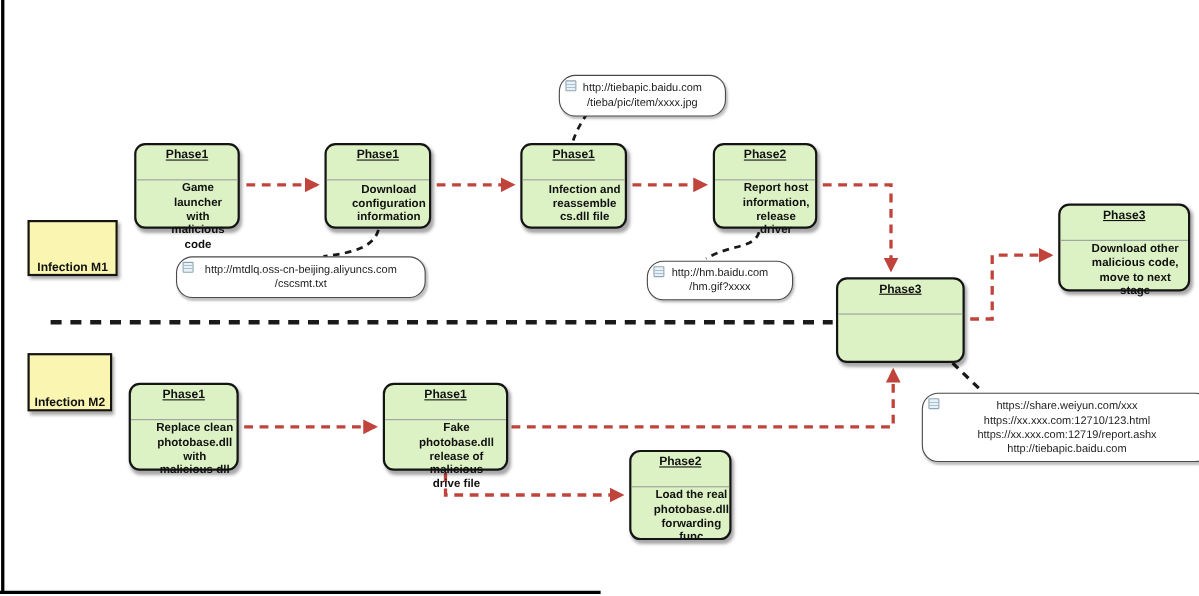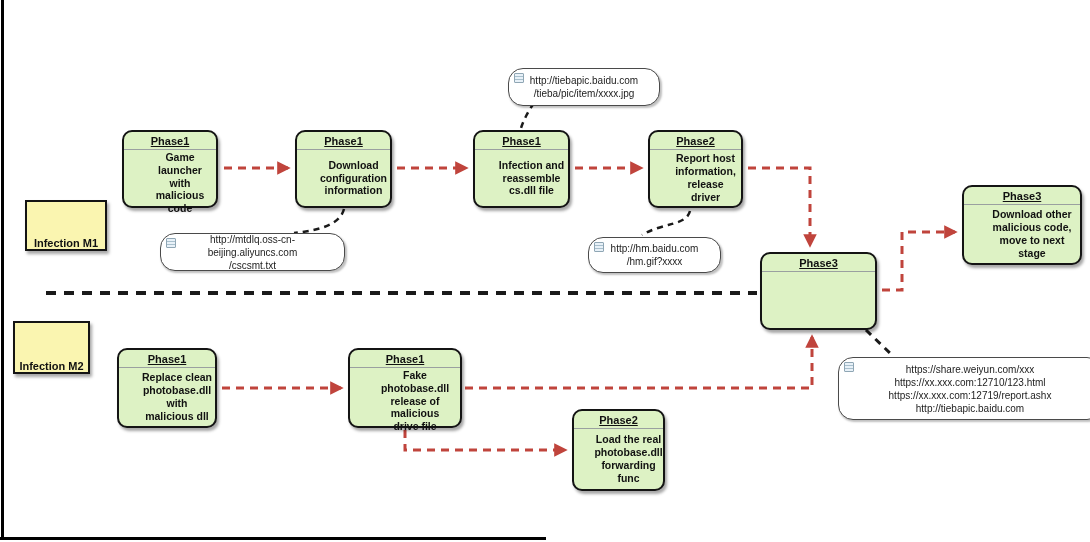--- a/index.html
+++ b/index.html
@@ -8,21 +8,21 @@
   }
   html,body{margin:0;padding:0;background:#fff;}
   .stage{position:relative;width:1090px;height:542px;background:#fff;overflow:hidden;
          font-family:"Liberation Sans",sans-serif;}
   .layer{position:absolute;left:0;top:0;width:1090px;height:542px;}
 
   .node{position:absolute;background:var(--node-fill);border:2.5px solid var(--node-border);
         border-radius:10px;box-shadow:2px 3px 3px rgba(0,0,0,.35);
         display:flex;flex-direction:column;box-sizing:border-box;}
   .node-header{text-align:center;font-weight:bold;font-size:11px;color:#111;
-        text-decoration:underline;padding:3px 0 2px;border-bottom:1.5px solid #9aa0a0;}
+        text-decoration:underline;padding:3px 0 16px;border-bottom:1.5px solid #9aa0a0;}
   .node-body{flex:1;display:flex;align-items:center;justify-content:center;text-align:center;
         font-size:10.5px;font-weight:bold;line-height:1.22;white-space:pre-line;color:#111;padding:1px 2px;margin-left:20px;}
 
   .lane-label{position:absolute;background:var(--label-fill);border:2.5px solid var(--node-border);
         box-shadow:2px 3px 3px rgba(0,0,0,.35);display:flex;align-items:flex-end;justify-content:center;
         font-size:11px;font-weight:bold;color:#111;box-sizing:border-box;}
 
   .note{position:absolute;background:var(--note-fill);border:1.5px solid var(--note-border);
         border-radius:15px;box-shadow:1.5px 2px 2px rgba(0,0,0,.25);
         display:flex;align-items:center;justify-content:center;text-align:center;
@@ -65,21 +65,21 @@
 
     <path class="black-dash" stroke-width="2.5" stroke-dasharray="6 5" d="M 534 103 Q 525 116 521 128"></path>
     <path class="black-dash" stroke-width="2.5" stroke-dasharray="6 5" d="M 344 209 C 340 224 322 230 294 233"></path>
     <path class="black-dash" stroke-width="2.5" stroke-dasharray="6 5" d="M 690 211 C 686 226 664 222 642 235"></path>
     <path class="black-dash" stroke-width="3" stroke-dasharray="7 6" d="M 866 330 L 893 356"></path>
   </svg>
 
   <div class="lane-label" style="left:25px;top:200px;width:82px;height:51px;">
     <span>Infection M1</span>
   </div>
-  <div class="lane-label" style="left:13px;top:321px;width:77px;height:53px;">
+  <div class="lane-label" style="left:25px;top:321px;width:77px;height:53px;">
     <span>Infection M2</span>
   </div>
 
   <div class="node" style="left:122px;top:130px;width:96px;height:78px;">
     <div class="node-header">Phase1</div>
     <div class="node-body">Game launcher
 with malicious
 code</div>
   </div>
   <div class="node" style="left:295px;top:130px;width:97px;height:78px;">
@@ -127,21 +127,21 @@
     <div class="node-body">Load the real
 photobase.dll
 forwarding func</div>
   </div>
 
   <div class="note" style="left:508px;top:68px;width:152px;height:38px;">
     <span class="note-icon"></span>
     <span>http://tiebapic.baidu.com
 /tieba/pic/item/xxxx.jpg</span>
   </div>
-  <div class="note" style="left:160px;top:233px;width:185px;height:38px;justify-content:center;">
+  <div class="note" style="left:160px;top:233px;width:227px;height:38px;justify-content:center;">
     <span class="note-icon"></span>
     <span>http://mtdlq.oss-cn-beijing.aliyuncs.com
 /cscsmt.txt</span>
   </div>
   <div class="note" style="left:570px;top:237px;width:133px;height:36px;margin-left:18px;">
     <span class="note-icon"></span>
     <span>http://hm.baidu.com
 /hm.gif?xxxx</span>
   </div>
   <div class="note" style="left:838px;top:357px;width:264px;height:63px;">

